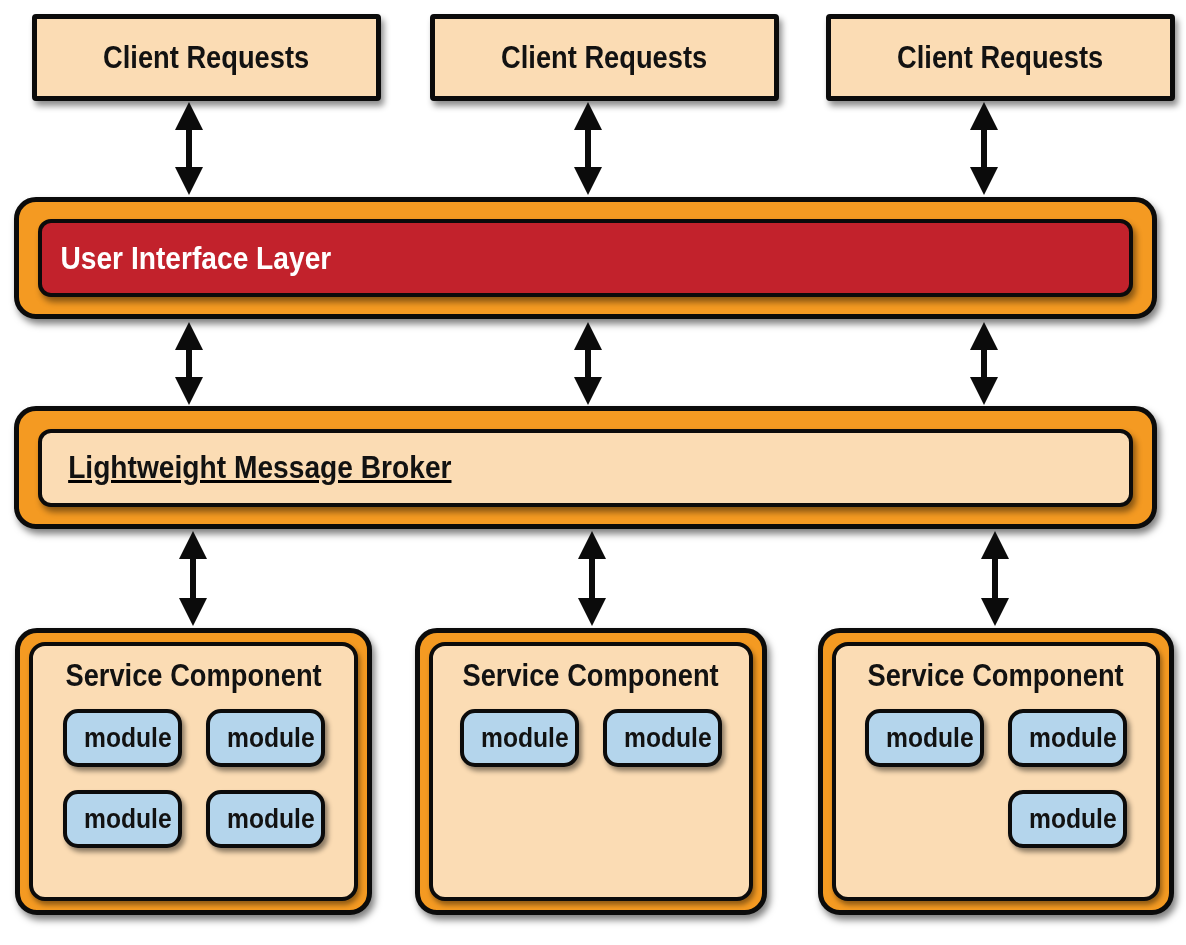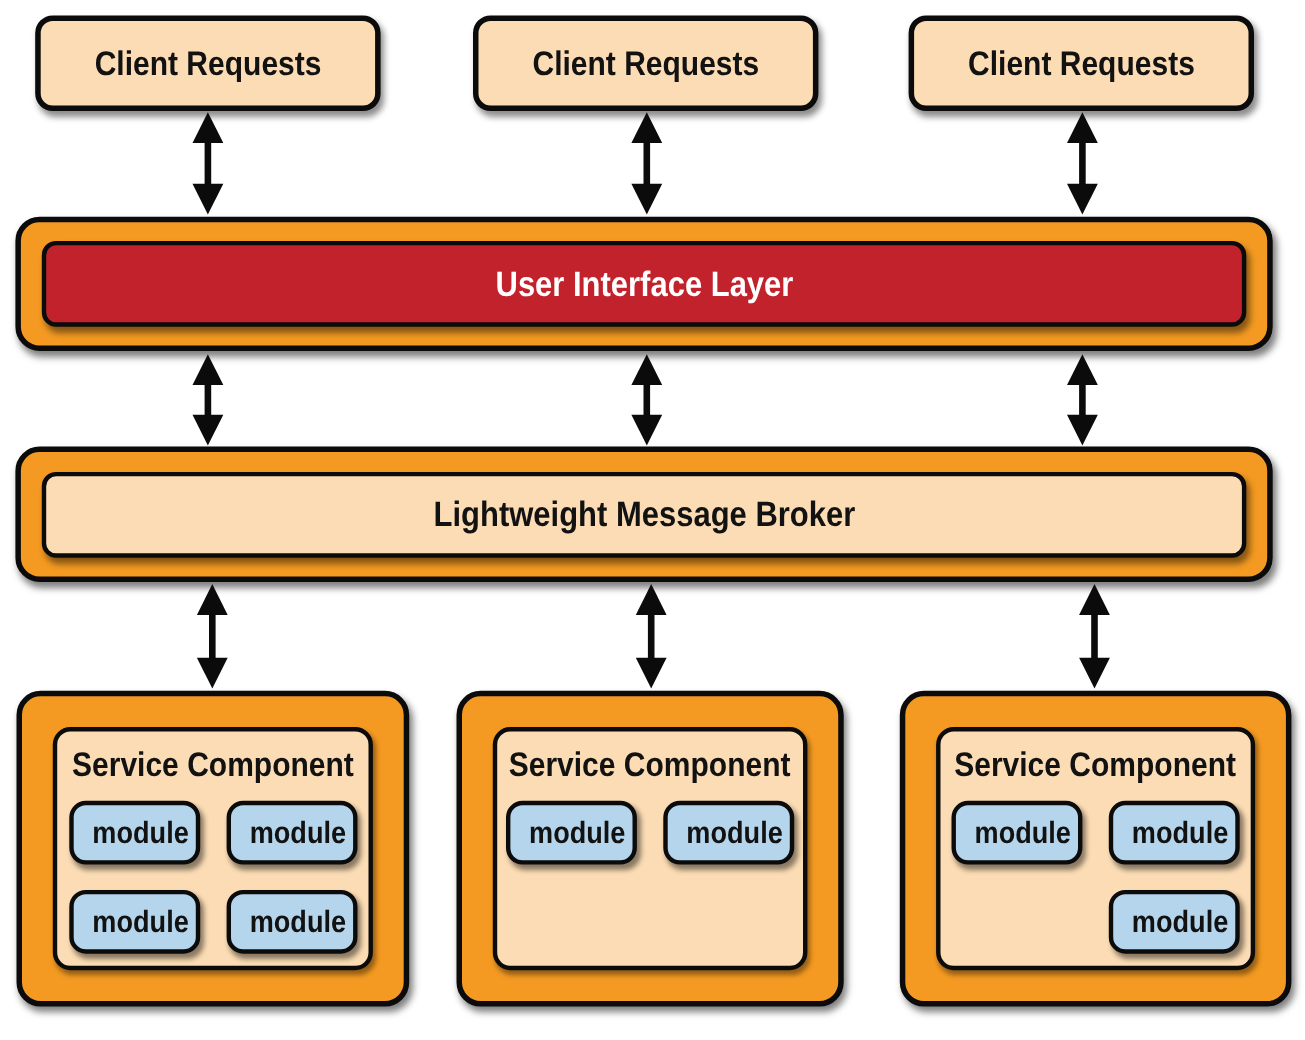--- a/index.html
+++ b/index.html
@@ -24,26 +24,26 @@
     transform: scaleX(0.88);
     transform-origin: center;
     white-space: nowrap;
     letter-spacing: 0px;
   }
 
   
   .client {
     position: absolute;
     top: 14px;
-    width: 314px;
+    width: 349px;
     height: 87px;
     box-sizing: border-box;
     background: var(--cream);
     border: 5px solid var(--line);
-    border-radius: 16px;
+    border-radius: 4px;
     box-shadow: 3px 5px 6px rgba(0,0,0,0.45);
     display: flex;
     align-items: center;
     justify-content: center;
     text-align: right;
   }
   .client .lbl { font-size: 31px; }
 
   
   .layer {
@@ -64,38 +64,37 @@
 
   .bar {
     box-sizing: border-box;
     width: 1095px;
     height: 78px;
     border: 4px solid var(--line);
     border-radius: 13px;
     box-shadow: 3px 5px 6px rgba(0,0,0,0.45);
     display: flex;
     align-items: center;
-    justify-content: center;
   }
   .bar-red   { background: var(--red); }
-  .bar-cream { background: var(--cream); }
+  .bar-cream { background: var(--cream); text-decoration: underline; }
   .bar .lbl  { font-size: 32px; }
   .bar-red .lbl { color: #ffffff; }
 
   
   .service {
     position: absolute;
     top: 628px;
     height: 287px;
     box-sizing: border-box;
     background: var(--orange);
     border: 5px solid var(--line);
     border-radius: 22px;
     box-shadow: 3px 5px 7px rgba(0,0,0,0.5);
-    padding: 28px;
+    padding: 9px;
   }
   .svc-1 { left: 15px;  width: 357px; }
   .svc-2 { left: 415px; width: 352px; }
   .svc-3 { left: 818px; width: 356px; }
 
   .svc-panel {
     box-sizing: border-box;
     width: 100%;
     height: 100%;
     background: var(--cream);

